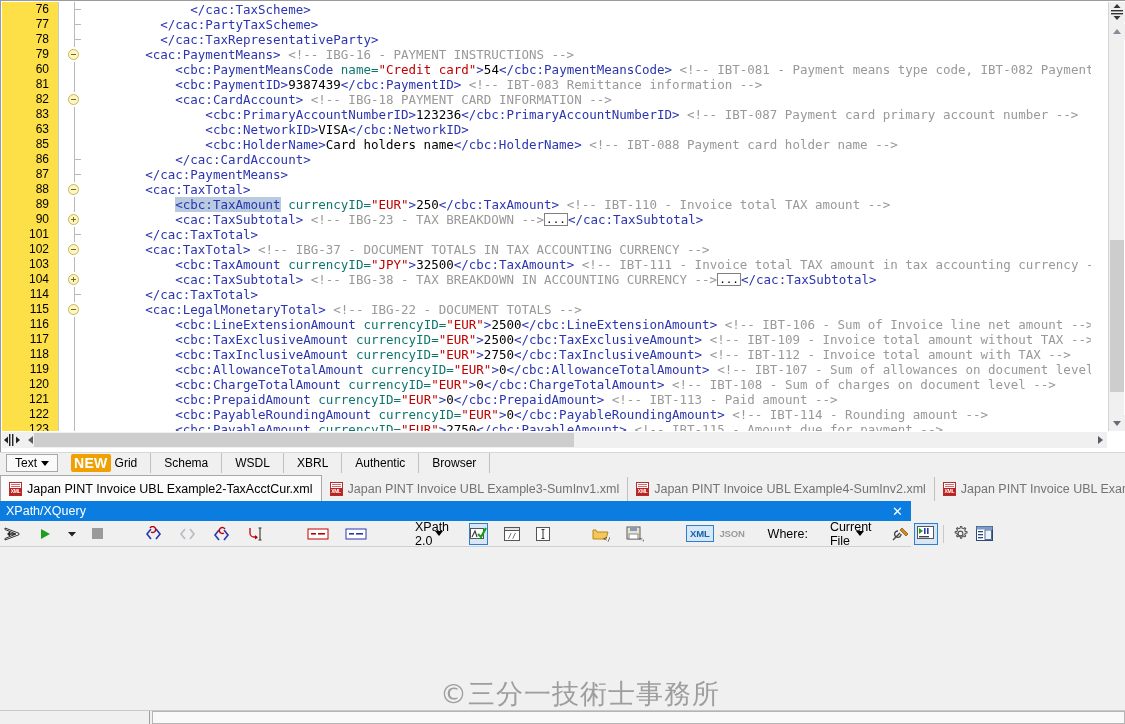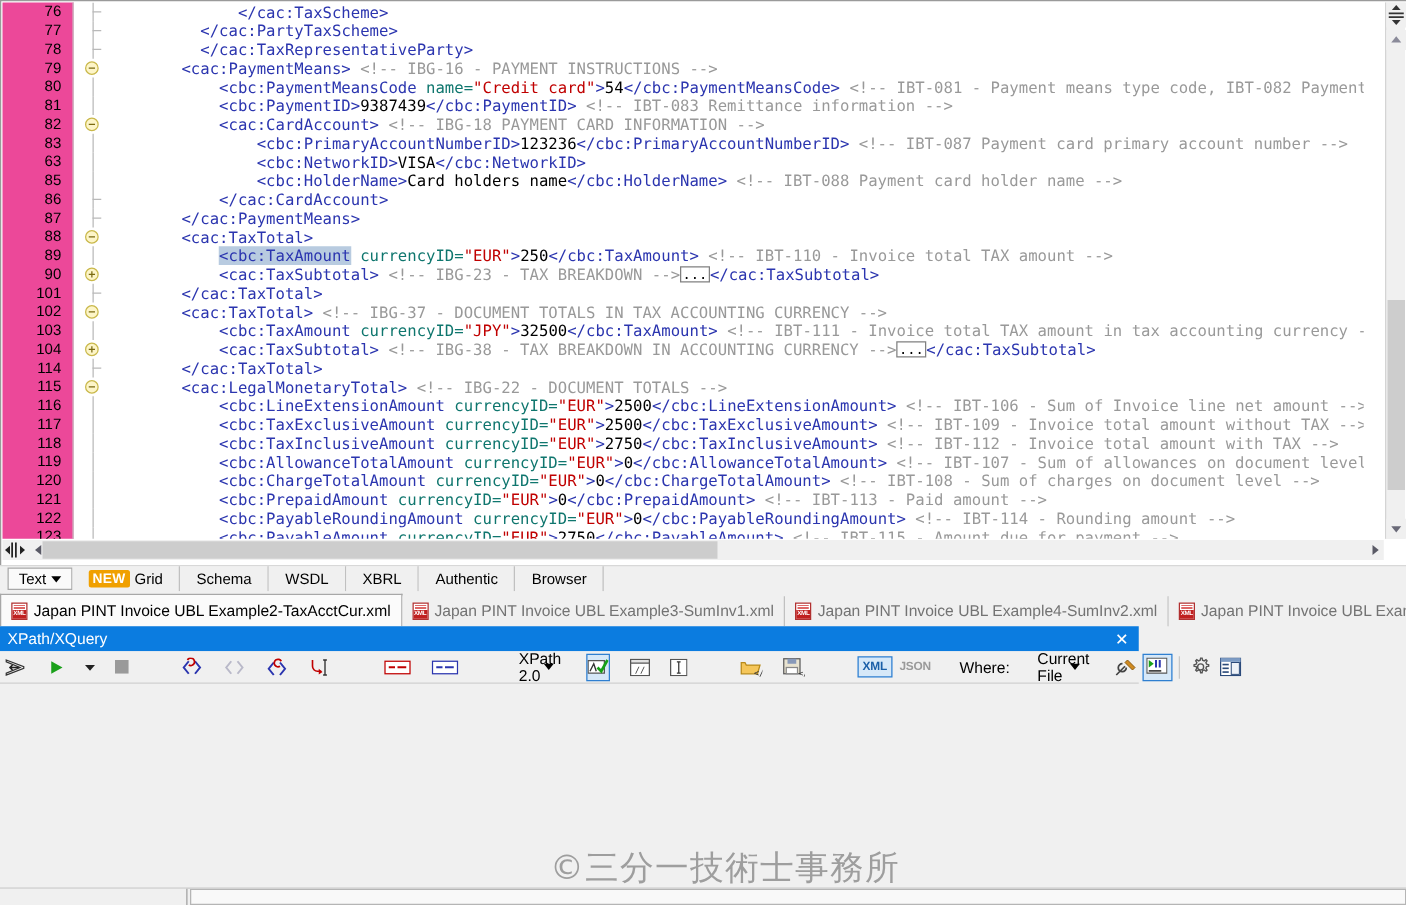--- a/index.html
+++ b/index.html
@@ -16,21 +16,21 @@
 
   
   #editor-area {
     position: absolute; left:0; top:0; width:1125px; height:452px;
     background:#ffffff;
     border-top:1px solid #9a9a9a;
     border-left:1px solid #9a9a9a;
   }
   .gutter-nums {
     position:absolute; left:1px; top:1px; width:57px; height:429px;
-    background:#ec4899; border-right:1px solid #c8c8c8;
+    background:#fde047; border-right:1px solid #c8c8c8;
     overflow:hidden;
   }
   .gutter-folds {
     position:absolute; left:59px; top:1px; width:40px; height:429px;
     background:#ffffff;
     overflow:hidden;
   }
   .code-pane {
     position:absolute; left:99px; top:1px; right:34px; height:429px;
     overflow:hidden; background:#ffffff;
@@ -115,21 +115,21 @@
     display:flex; align-items:center; gap:4px;
     padding:0 13px; font-size:12px; color:#000;
     border-right:1px solid #c0c0c0;
     background:#f0f0f0;
   }
   .vtab.first {
     border:1px solid #a8a8a8; background:#fafafa; margin:1px 0 1px 6px; padding:0 8px;
     border-right:1px solid #a8a8a8;
   }
   .badge-new {
-    background:#f0a000; color:#fff; font-size:11px; font-weight:bold;
+    background:#f0a000; color:#fff; font-size:14px; font-weight:bold;
     padding:1px 3px; border-radius:2px; letter-spacing:0.3px;
   }
   .caret-dn { width:0;height:0;border-left:4px solid transparent;border-right:4px solid transparent;border-top:5px solid #000; }
 
   
   #file-tabs {
     position:absolute; left:0; top:473px; width:1125px; height:28px;
     background:#f0f0f0; display:flex; align-items:flex-end;
   }
   .ftab {
@@ -209,21 +209,21 @@
 <body>
 
 <div id="app">
 
   <div id="editor-area">
     <div class="gutter-nums" id="gutter-nums">
         <div class="ln">76</div>
         <div class="ln">77</div>
         <div class="ln">78</div>
         <div class="ln">79</div>
-        <div class="ln">80</div>
+        <div class="ln">60</div>
         <div class="ln">81</div>
         <div class="ln">82</div>
         <div class="ln">83</div>
         <div class="ln">63</div>
         <div class="ln">85</div>
         <div class="ln">86</div>
         <div class="ln">87</div>
         <div class="ln">88</div>
         <div class="ln">89</div>
         <div class="ln">90</div>

